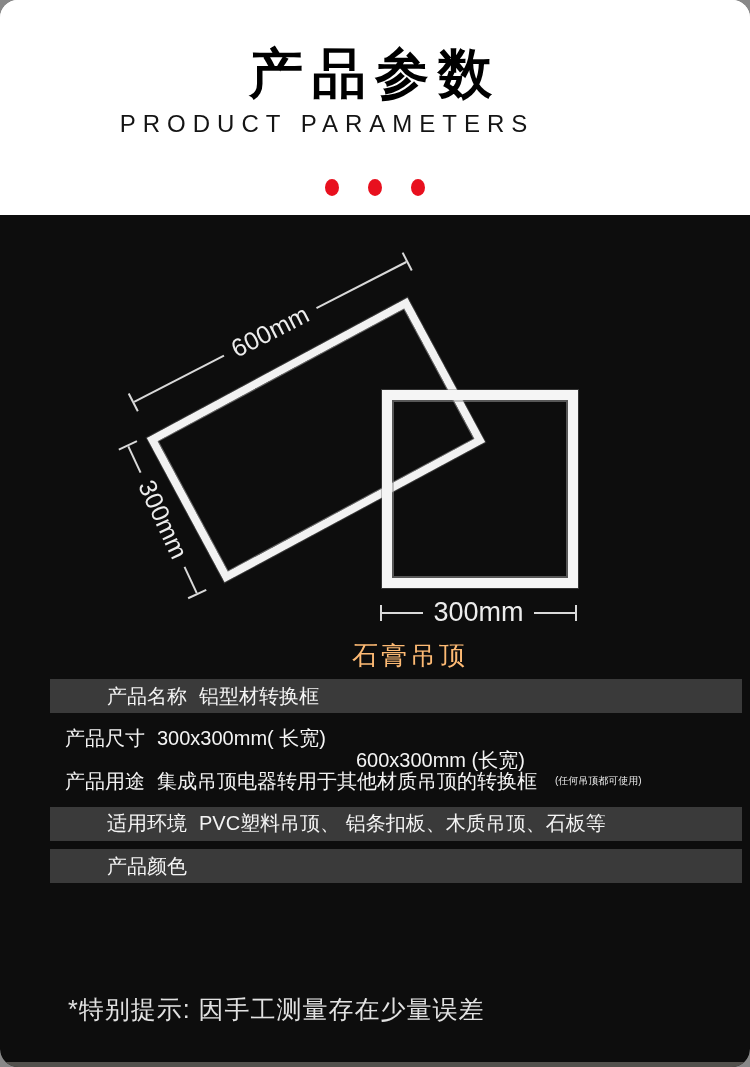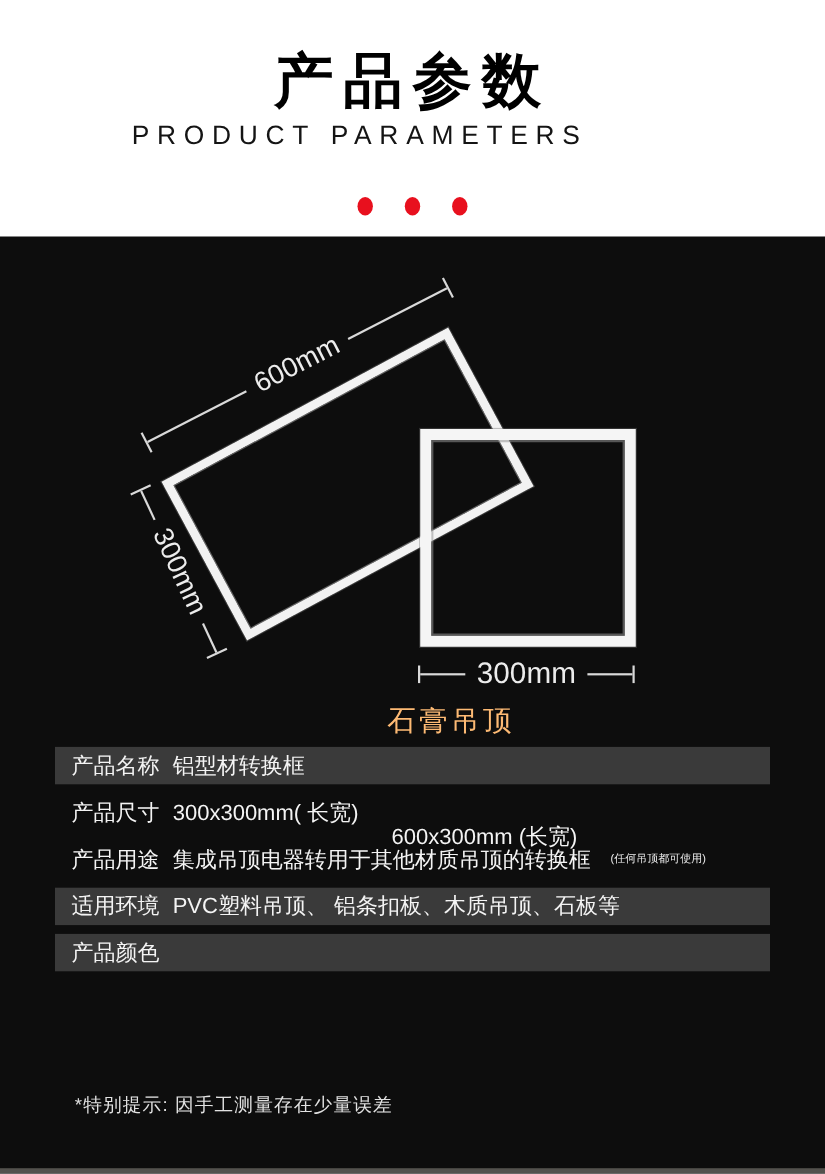--- a/index.html
+++ b/index.html
@@ -1,17 +1,17 @@
 <!DOCTYPE html>
 <html><head>
 <meta charset="utf-8">
 <style>
   html,body{margin:0;padding:0;background:#888;}
   .page{position:relative;width:750px;height:1067px;margin:0 auto;background:#ffffff;
-        font-family:"Liberation Sans","DejaVu Sans",sans-serif;overflow:hidden;}
+        font-family:"Liberation Sans","DejaVu Sans",sans-serif;overflow:hidden;border-radius:18px;}
 
   
   .header{position:absolute;top:0;left:0;width:750px;height:215px;background:#ffffff;}
   .main-title{position:absolute;top:38px;left:0;width:750px;text-align:center;
               font-size:54px;font-weight:800;color:#000;letter-spacing:9px;}
   .sub-title{position:absolute;top:110px;left:0;width:654px;text-align:center;
              font-size:24px;font-weight:500;color:#141414;letter-spacing:7px;}
   .dots{position:absolute;top:179px;left:0;width:750px;display:flex;
         justify-content:center;gap:29px;}
   .dot{width:14px;height:17px;border-radius:50%;background:#e8101e;}
@@ -39,28 +39,28 @@
   .dim-300b .tick{height:16px;}
   .dim-300b .lbl{font-size:27px;}
 
   .caption{position:absolute;left:352px;top:423px;font-size:26px;color:#fdba74;
            letter-spacing:3px;white-space:nowrap;}
 
   
   .specs{position:absolute;top:464px;left:0;width:750px;}
   .spec-row{display:flex;align-items:center;width:650px;height:34px;
             margin:0 0 8.5px 50px;font-size:20px;color:#f4f4f4;white-space:nowrap;}
-  .spec-row.bar{background:#3a3a3a;}
+  .spec-row.bar{background:#3a3a3a;padding-left:42px;}
   .spec-row .lab{margin-left:15px;}
   .spec-row .val{margin-left:12px;text-align:right;}
   .spec-row .val2{margin-left:30px;margin-top:44px;}
   .spec-row .small-note{font-size:10px;margin-left:18px;color:#ededed;}
   .spec-row.no-gap .val{margin-left:0;}
 
-  .footnote{position:absolute;left:68px;top:778px;font-size:17px;color:#e2e2e2;
+  .footnote{position:absolute;left:68px;top:778px;font-size:25px;color:#e2e2e2;
             letter-spacing:1px;white-space:nowrap;}
 
   .bottom-strip{position:absolute;left:0;bottom:0;width:750px;height:5px;background:#53514d;}
 </style>
 </head>
 <body>
 
 <div class="page">
 
   <div class="header">

